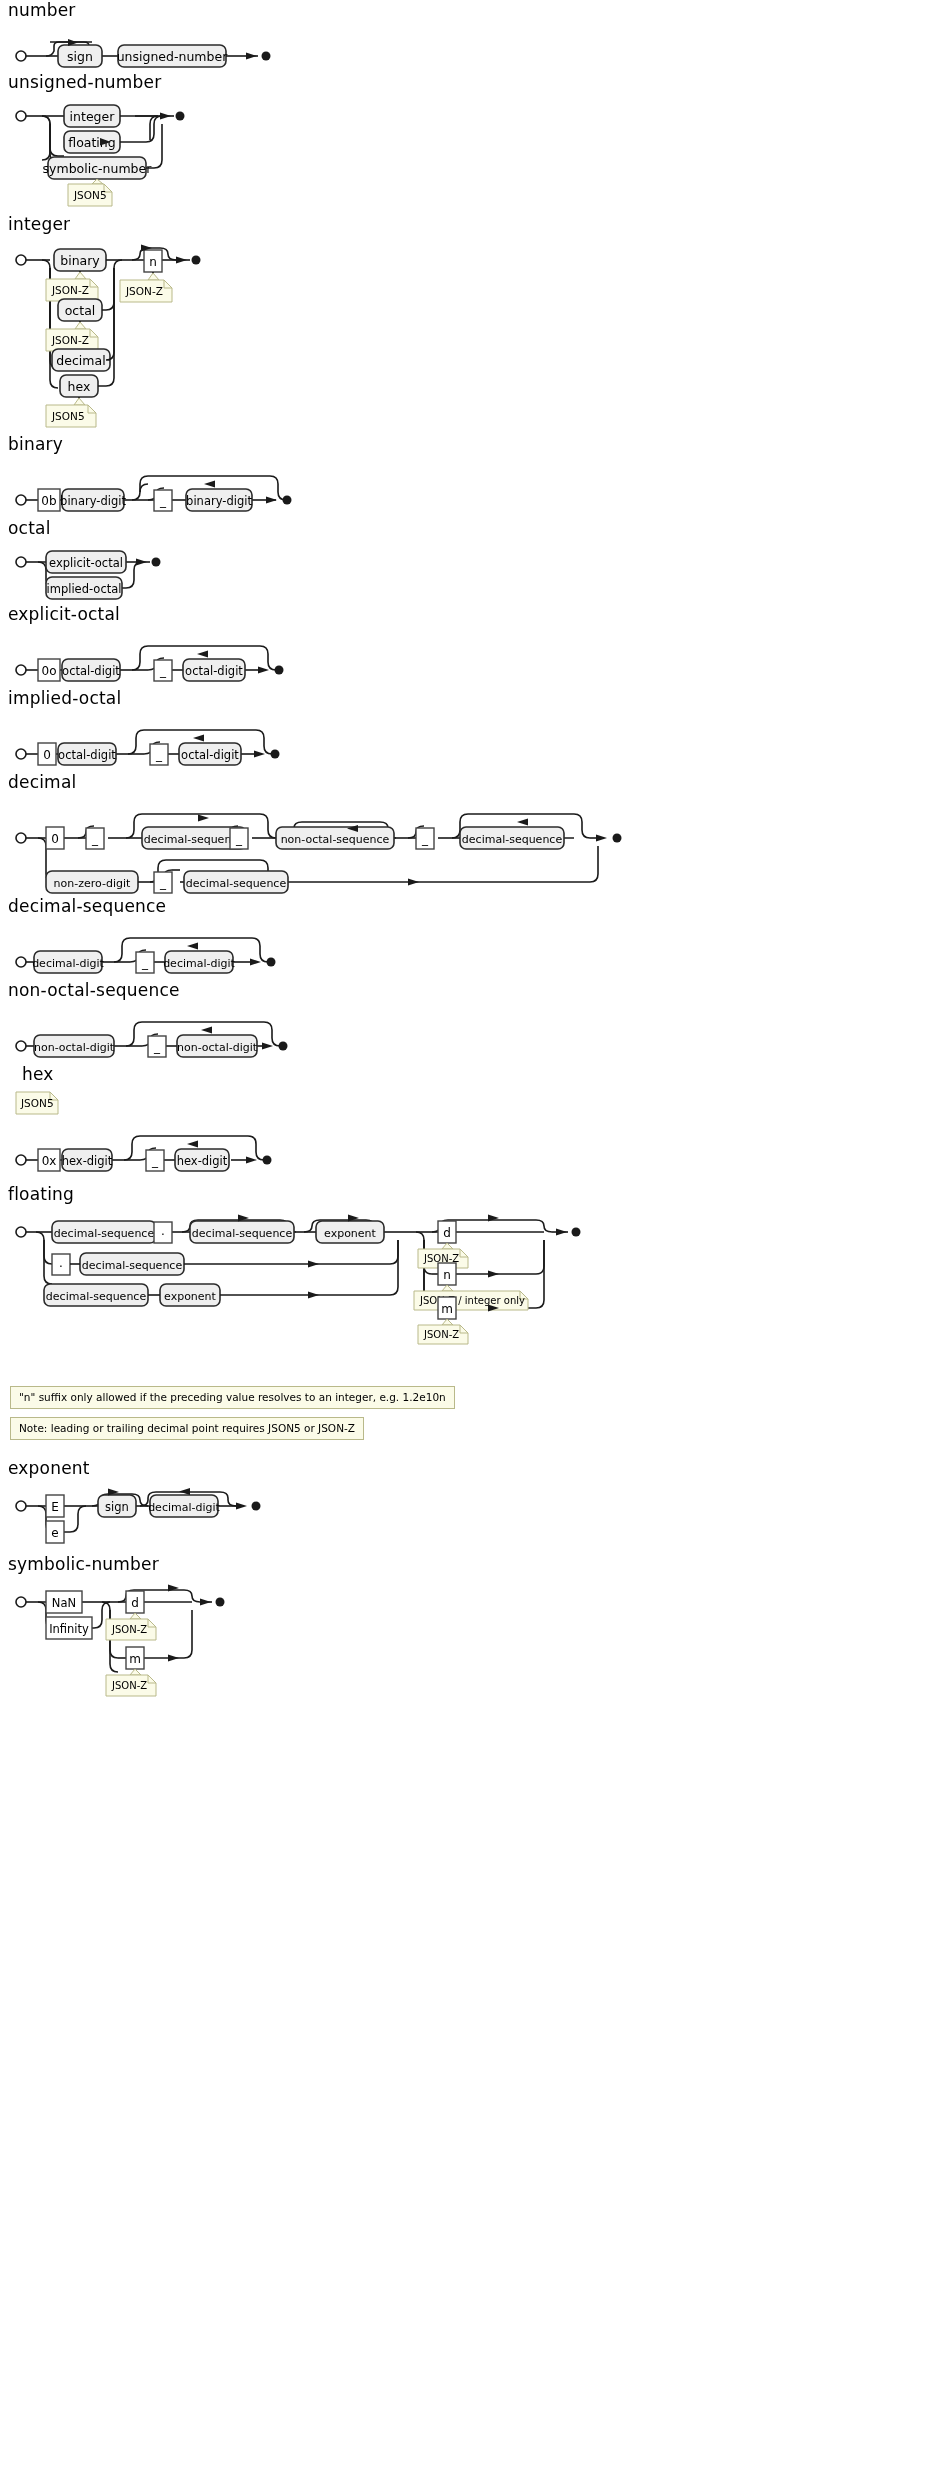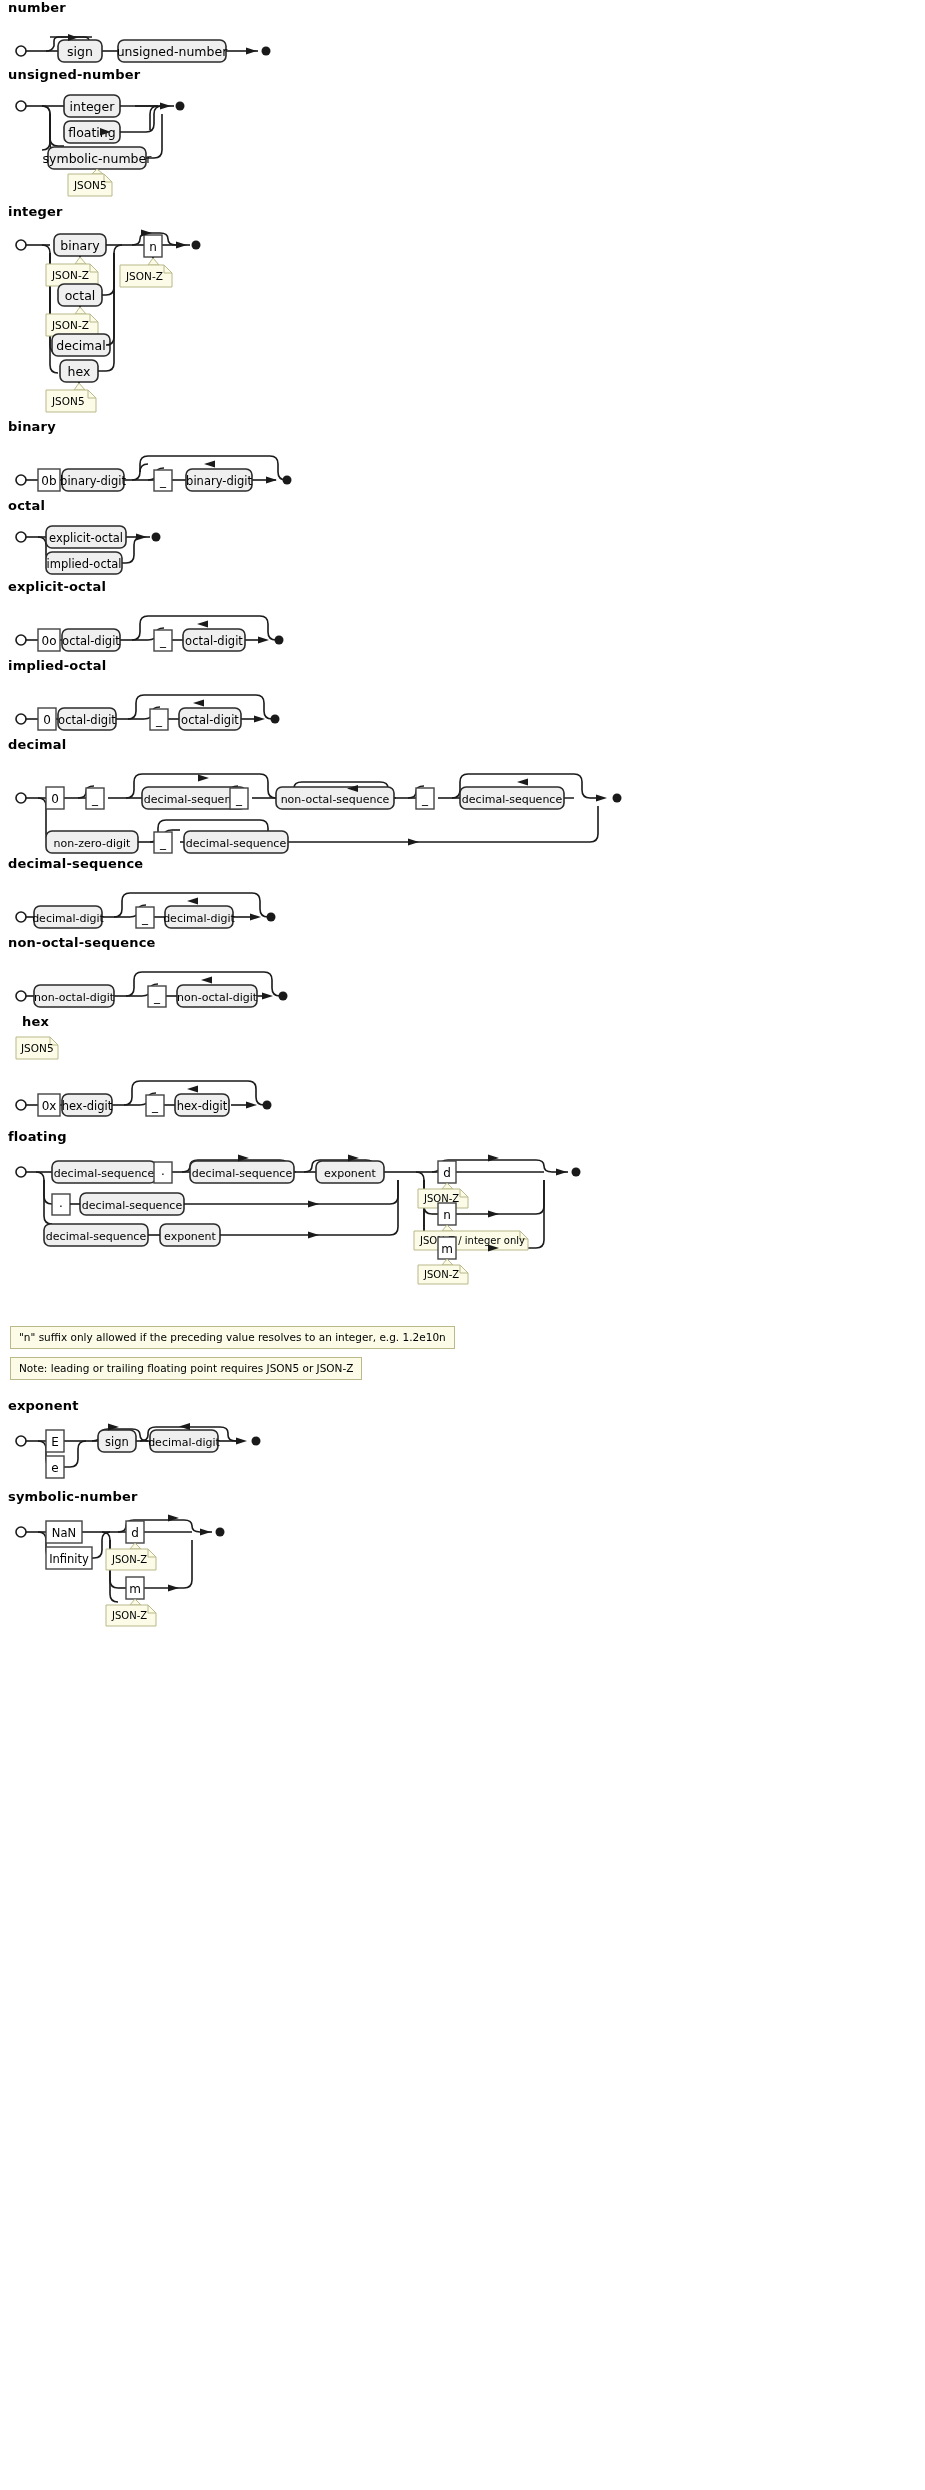--- a/index.html
+++ b/index.html
@@ -6,22 +6,22 @@
   html, body { margin:0; padding:0; background:#ffffff; }
   body {
     width: 925px;
     font-family: "DejaVu Sans", "Liberation Sans", sans-serif;
     color:#000;
   }
   #page { position:relative; width:925px; min-height:2490px; padding:0; }
 
   .section { position:relative; margin:0 0 0 0; }
   .rr-title {
-    font-size: 13px;
-    font-weight: bold;
+    font-size: 17px;
+    font-weight: normal;
     letter-spacing: 0.2px;
     color:#000;
     margin: 0 0 4px 8px;
   }
   .rr-canvas { display:block; margin-left: 8px; }
   .note-text {
     display:inline-block;
     font-size: 10.5px;
     background:#fbfbe8;
     border:1px solid #b9b98a;
@@ -650,21 +650,21 @@
       <polygon points="480,96.5 491,100 480,103.5" fill="#1a1a1a" stroke="none"></polygon>
       <polygon points="548,20.5 559,24 548,27.5" fill="#1a1a1a" stroke="none"></polygon>
       <circle cx="568" cy="24" r="4.5" fill="#1a1a1a" stroke="none"></circle>
     </svg>
   </div>
 
   <div class="note-wrap">
     <span class="note-text">"n" suffix only allowed if the preceding value resolves to an integer, e.g. 1.2e10n</span>
   </div>
   <div class="note-wrap">
-    <span class="note-text">Note: leading or trailing floating point requires JSON5 or JSON-Z</span>
+    <span class="note-text">Note: leading or trailing decimal point requires JSON5 or JSON-Z</span>
   </div>
 
   <div class="spacer"></div>
 
   <div class="section">
     <div class="rr-title">exponent</div>
     <svg class="rr-canvas" width="460" height="72" viewBox="0 0 460 72">
       <g fill="none" stroke="#1a1a1a" stroke-width="1.6">
         <circle cx="13" cy="24" r="5" fill="#fff"></circle>
         <path d="M18 24 H30"></path>

